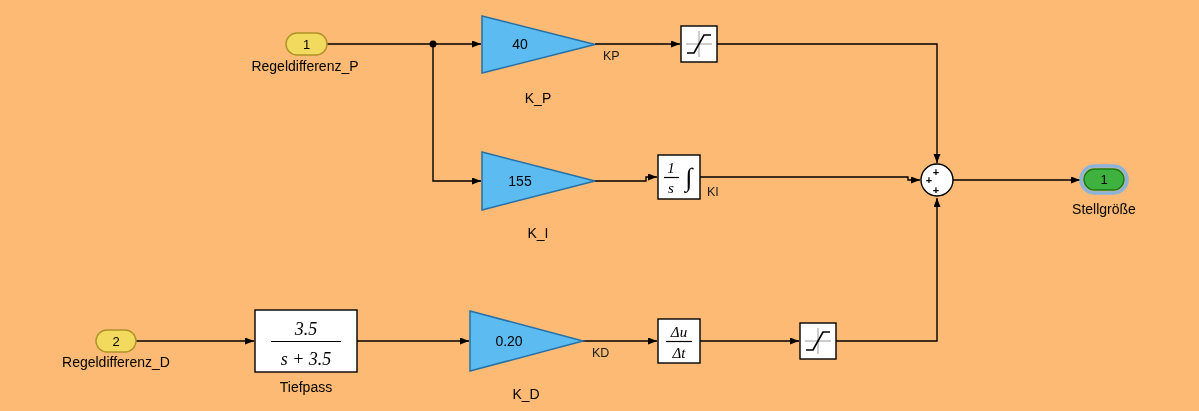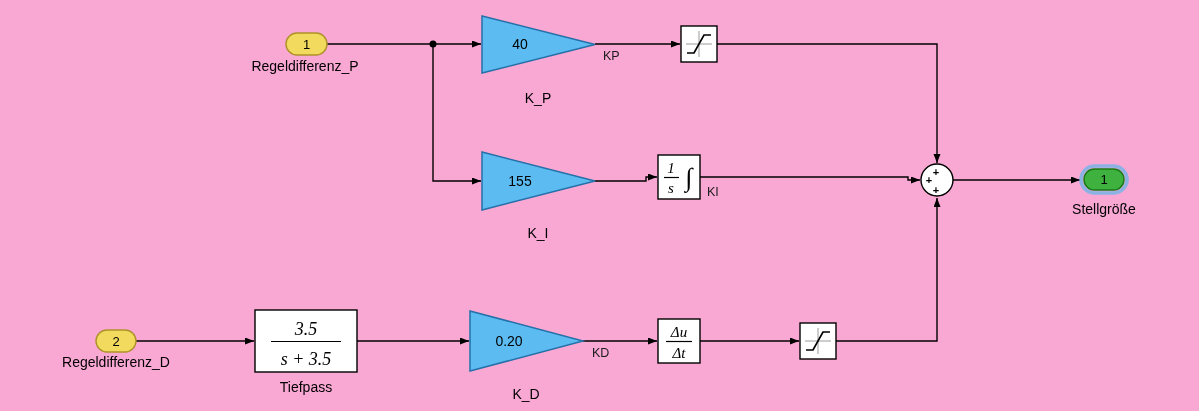--- a/index.html
+++ b/index.html
@@ -1,16 +1,16 @@
 <!DOCTYPE html>
 <html><head>
 <meta charset="utf-8">
 <style>
   html,body{margin:0;padding:0;background:#ffffff;}
-  .stage{position:relative;width:1199px;height:411px;background:#f9a8d4;overflow:hidden;}
+  .stage{position:relative;width:1199px;height:411px;background:#fdba74;overflow:hidden;}
   svg{display:block;}
   .wire{fill:none;stroke:#000000;stroke-width:1.4;}
   .dot{fill:#000000;stroke:none;}
   .wblock{fill:#ffffff;stroke:#000000;stroke-width:1.4;}
   .gain{fill:#5CBCF2;stroke:#2470A8;stroke-width:1.5;}
   .inport{fill:#F2DA5E;stroke:#AD9227;stroke-width:1.4;}
   .outport{fill:#3FB13F;stroke:#157A15;stroke-width:1.4;}
   .halo{fill:none;stroke:#7FB2E5;stroke-width:3.6;opacity:.9;}
   .axis{stroke:#9a9a9a;stroke-width:1;}
   .icon-stroke{fill:none;stroke:#000000;stroke-width:1.7;}

